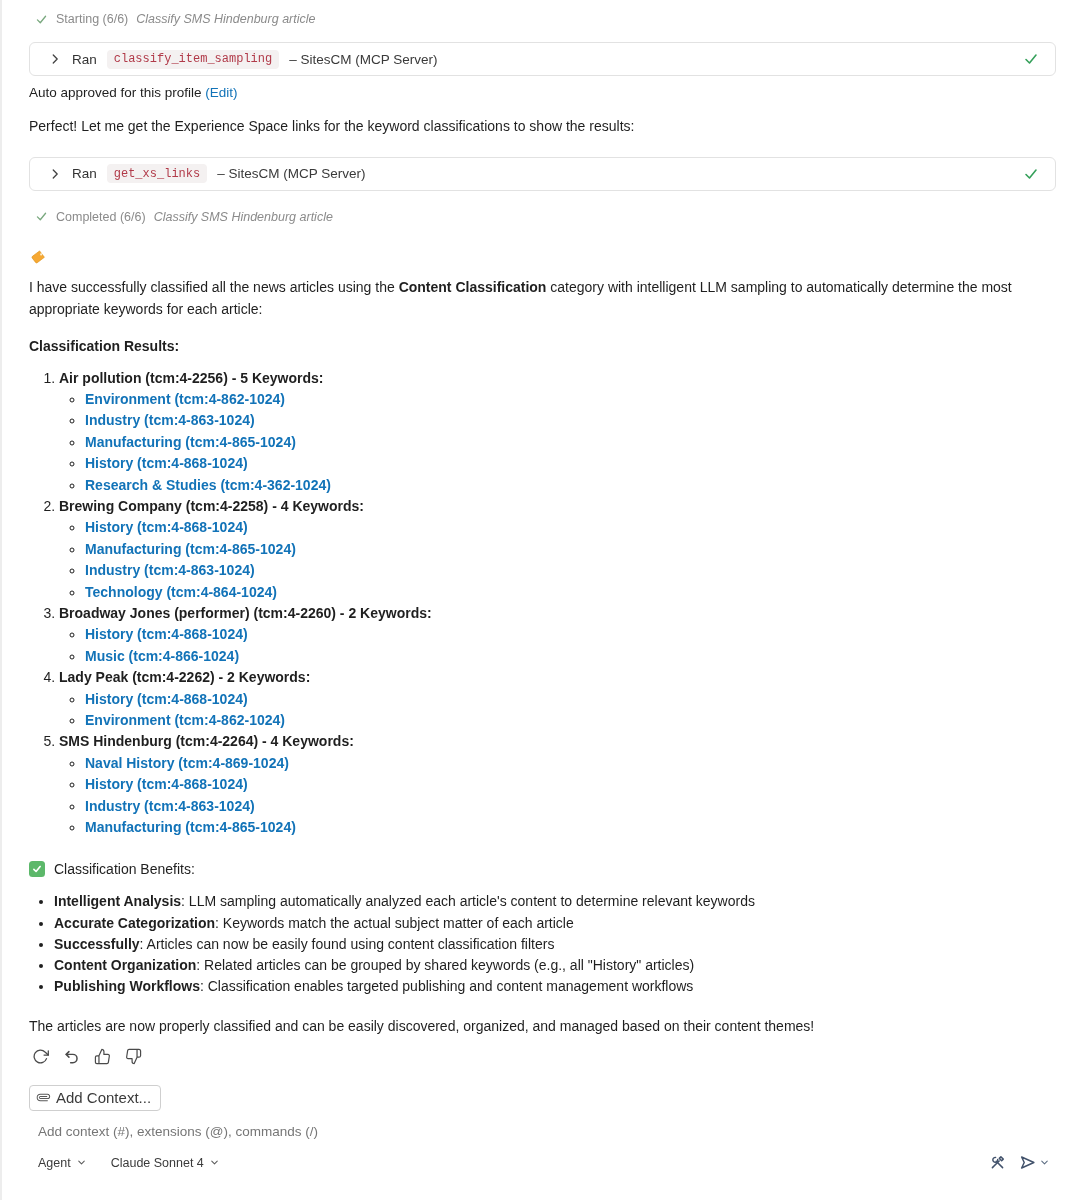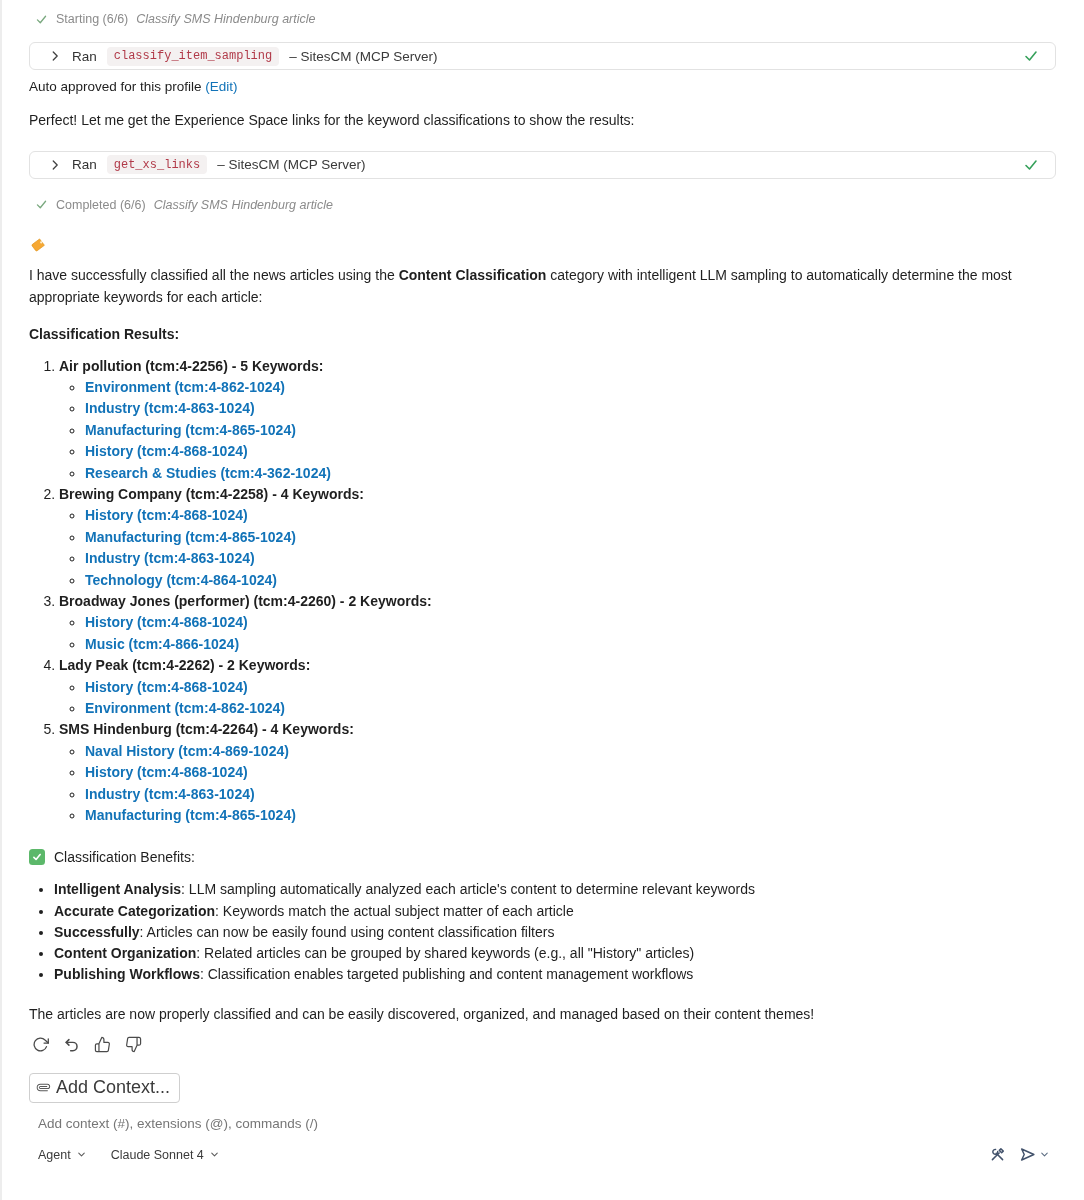--- a/index.html
+++ b/index.html
@@ -17,21 +17,21 @@
 
   
   .status-row { display:flex; align-items:center; gap:8px; color:#8b8b8b; font-size:12.5px; padding-left:6px; }
   .status-task { font-style:italic; }
   .status-row svg { flex:0 0 auto; }
 
   
   .ran-box {
     display:flex; align-items:center; gap:10px;
     border:1px solid #e2e2e2; border-radius:6px;
-    height:28px; padding:0 16px 0 18px;
+    height:34px; padding:0 16px 0 18px;
     margin-top:16px; background:#fff;
     font-size:13.5px; color:#333; cursor:pointer;
   }
   .code-chip {
     font-family:"Liberation Mono","DejaVu Sans Mono",monospace;
     font-size:12px; color:#b13a49;
     background:#f4f1f1; padding:2.5px 7px; border-radius:4px;
   }
   .ran-suffix { color:#3a3a3a; }
   .ran-check { margin-left:auto; display:flex; }
@@ -65,21 +65,21 @@
   .closing { font-weight:normal; margin-top:21px; }
 
   .actions { display:flex; gap:14px; margin-top:9px; padding-left:3px; }
   .action-btn { background:none; border:none; padding:0; cursor:pointer; display:flex; align-items:center; color:#4a4a4a; }
 
   .add-context-btn {
     display:inline-flex; align-items:center; gap:6px;
     border:1px solid #cfcfcf; border-radius:4px;
     padding:3px 9px 4px 7px; background:#fff;
     font-family:"Liberation Sans",sans-serif;
-    font-size:18px; color:#3b3b3b; margin-top:20px; cursor:pointer;
+    font-size:15px; color:#3b3b3b; margin-top:20px; cursor:pointer;
   }
 
   .chat-placeholder { color:#767676; font-size:13.5px; margin-top:13px; padding-left:9px; cursor:text; }
 
   .bottom-bar { display:flex; align-items:center; margin-top:15px; padding-left:9px; font-size:12.5px; color:#3b3b3b; }
   .dropdown { display:flex; align-items:center; gap:5px; margin-right:24px; cursor:pointer; }
   .bar-right { margin-left:auto; display:flex; align-items:center; gap:13px; padding-right:6px; }
   .icon-btn { background:none; border:none; padding:0; cursor:pointer; display:flex; align-items:center; color:#42526b; }
   .send-group { display:flex; align-items:center; gap:3px; }
 </style>

